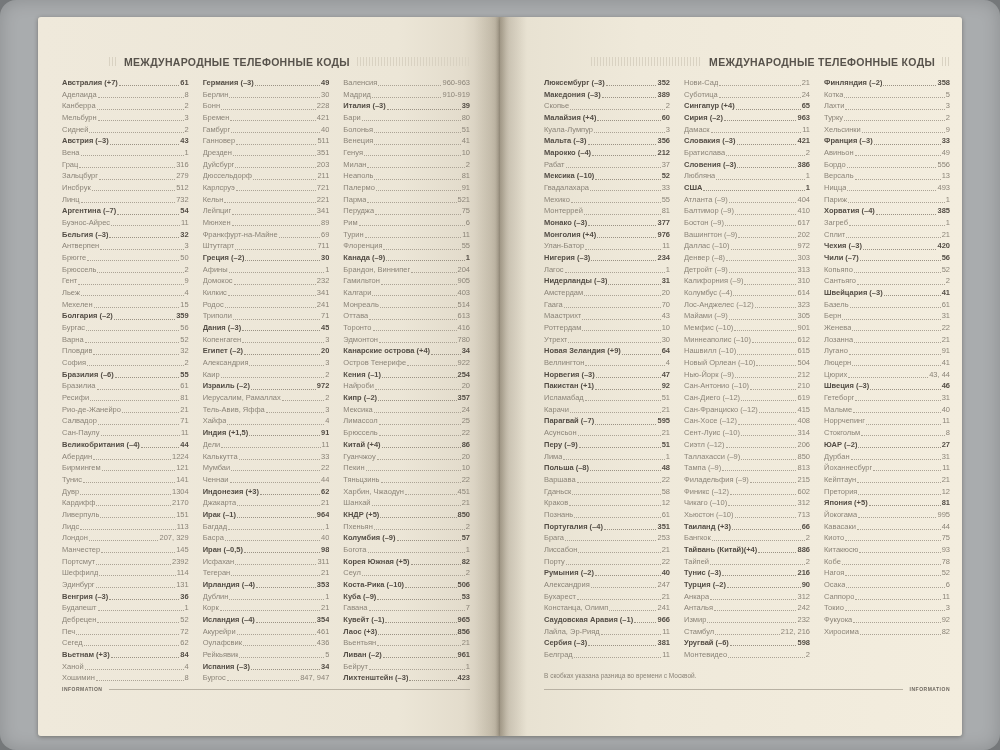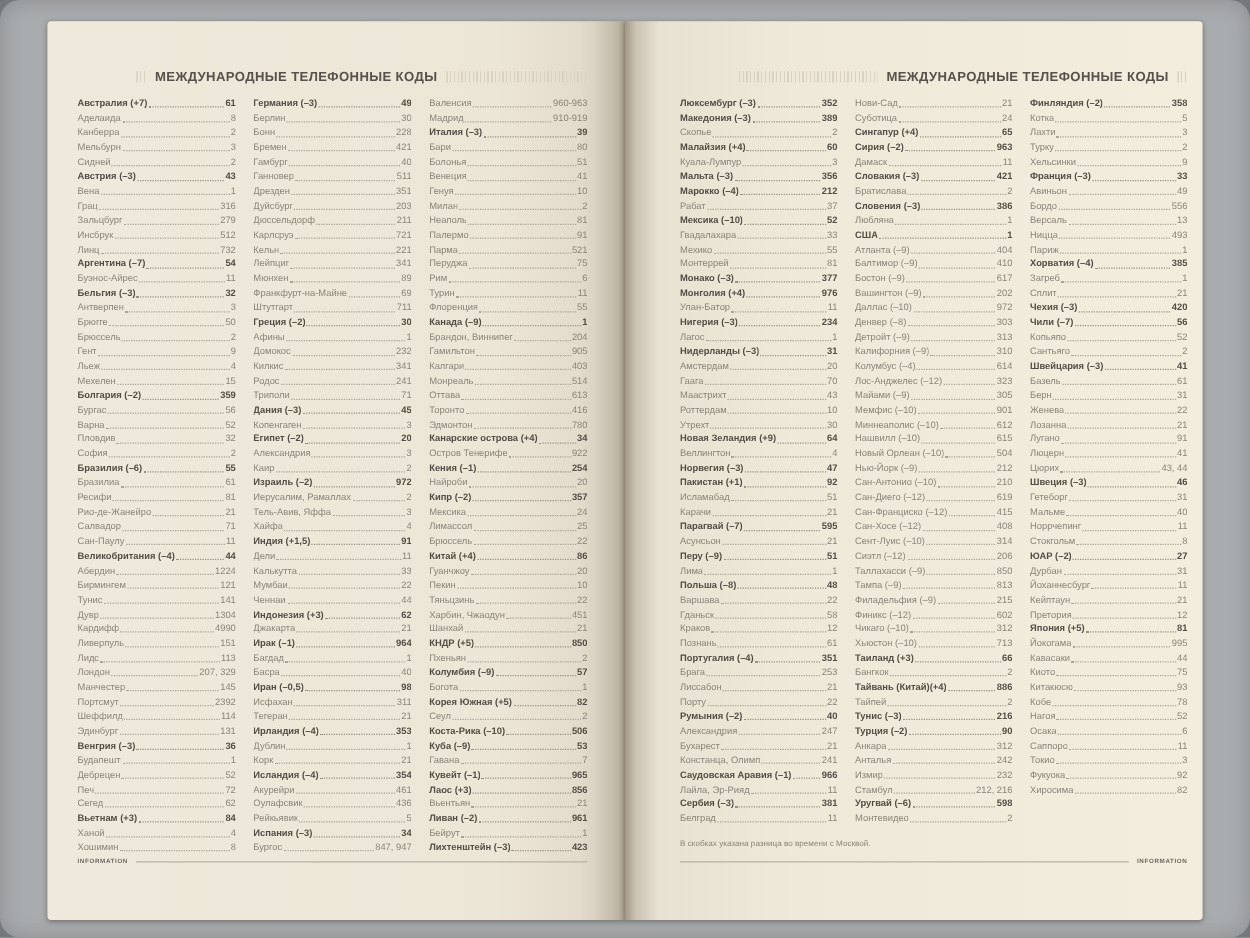--- a/index.html
+++ b/index.html
@@ -273,21 +273,21 @@
               <span class="c">141</span>
             </div>
             <div class="row">
               <span class="n">Дувр</span>
               <span class="dots"></span>
               <span class="c">1304</span>
             </div>
             <div class="row">
               <span class="n">Кардифф</span>
               <span class="dots"></span>
-              <span class="c">4990</span>
+              <span class="c">2170</span>
             </div>
             <div class="row">
               <span class="n">Ливерпуль</span>
               <span class="dots"></span>
               <span class="c">151</span>
             </div>
             <div class="row">
               <span class="n">Лидс</span>
               <span class="dots"></span>
               <span class="c">113</span>

